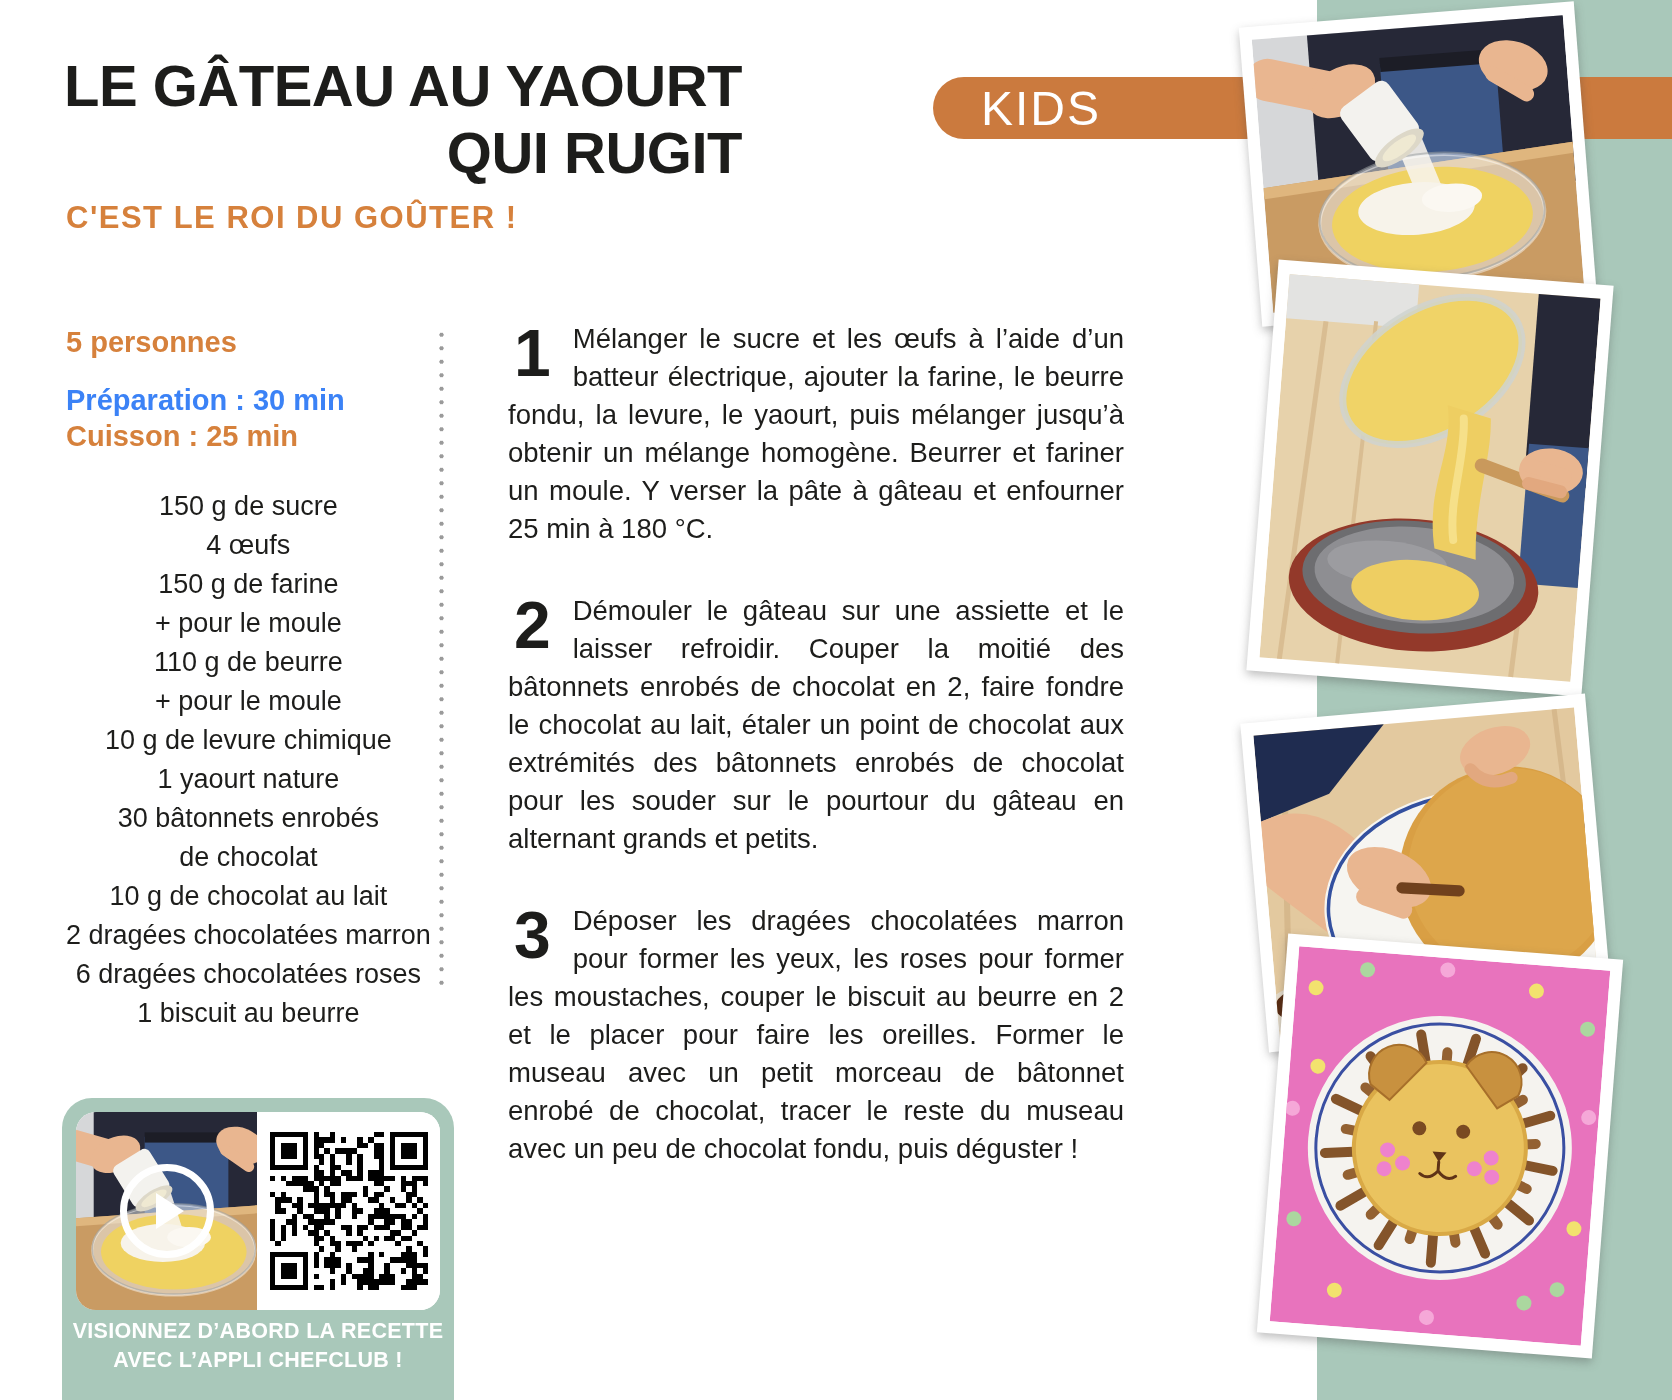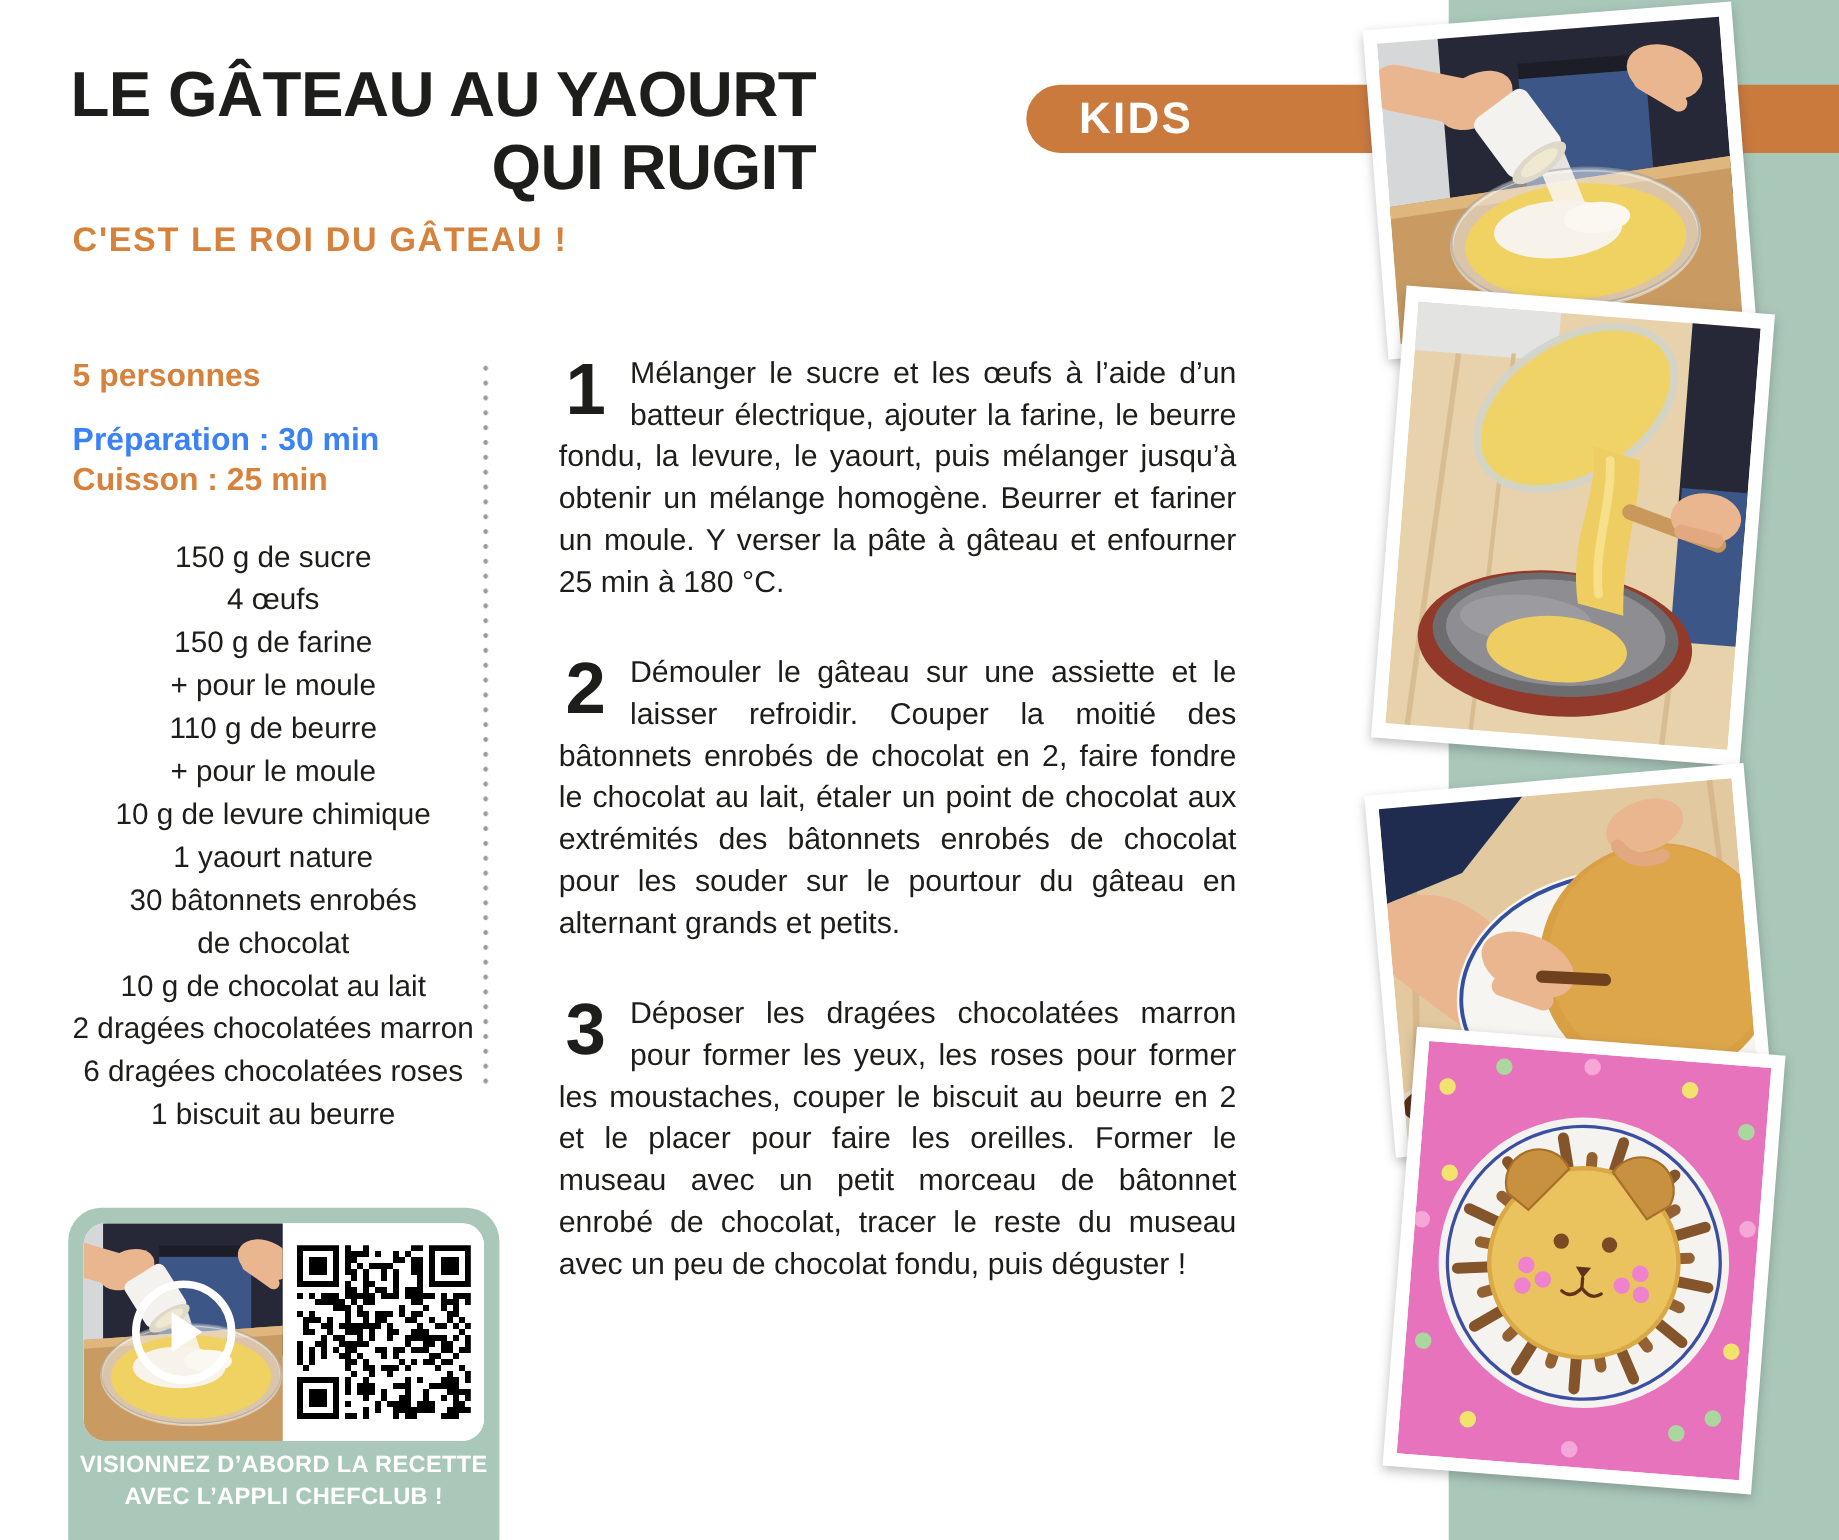--- a/index.html
+++ b/index.html
@@ -6,21 +6,21 @@
   html,body{margin:0;padding:0;background:#ffffff;}
   .page{position:relative;width:1672px;height:1400px;background:#fff;overflow:hidden;
         font-family:"Liberation Sans",sans-serif;color:#1d1d1b;}
 
   
   .green-band{position:absolute;left:1317px;top:0;width:355px;height:1400px;background:#A9C8BA;z-index:0;}
 
   
   .kids-band{position:absolute;left:933px;top:77px;right:0;height:62px;background:#CB7A3E;
              border-radius:31px 0 0 31px;z-index:1;display:flex;align-items:center;}
-  .kids-band span{color:#fff;font-size:40px;font-weight:bold;letter-spacing:2px;padding-left:48px;}
+  .kids-band span{color:#fff;font-size:48px;font-weight:normal;letter-spacing:2px;padding-left:48px;}
 
   
   .title{position:absolute;left:64px;top:52px;font-size:58px;line-height:67px;font-weight:bold;
          letter-spacing:-0.5px;color:#1d1d1b;z-index:2;text-align:right;}
   .subtitle{position:absolute;left:66px;top:200px;font-size:31px;font-weight:bold;letter-spacing:1.5px;
             color:#D6813C;z-index:2;}
 
   
   .servings{position:absolute;left:66px;top:326px;font-size:29px;font-weight:bold;color:#D6813C;}
   .prep{position:absolute;left:66px;top:384px;font-size:29px;font-weight:bold;color:#3b82f6;}
@@ -74,21 +74,21 @@
   <div class="green-band"></div>
 
   <div class="kids-band">
     <span>KIDS</span>
   </div>
 
   <div class="title">
     <div>LE GÂTEAU AU YAOURT</div>
     <div>QUI RUGIT</div>
   </div>
-  <div class="subtitle">C'EST LE ROI DU GÂTEAU !</div>
+  <div class="subtitle">C'EST LE ROI DU GOÛTER !</div>
 
   <div class="servings">5 personnes</div>
   <div class="prep">Préparation : 30 min</div>
   <div class="cook">Cuisson : 25 min</div>
 
   <ul class="ingredients">
     <li>150 g de sucre</li>
     <li>4 œufs</li>
     <li>150 g de farine</li>
     <li>+ pour le moule</li>

